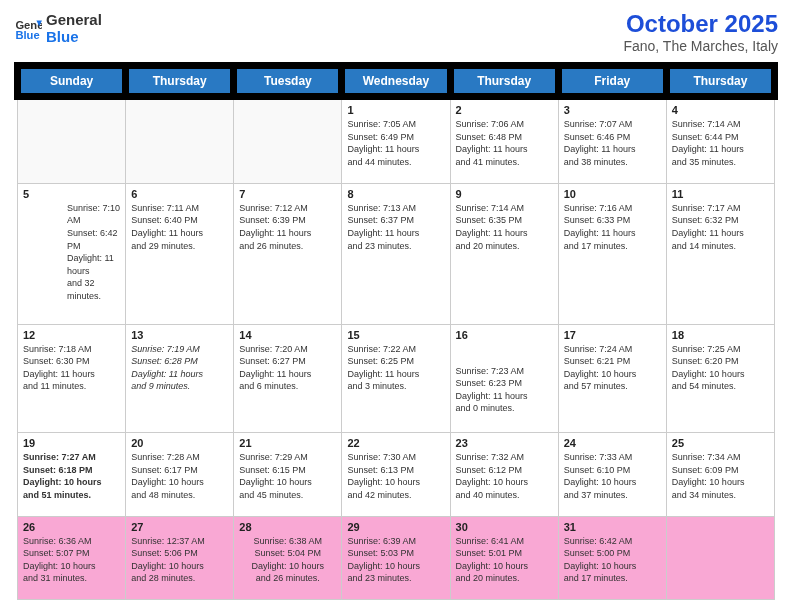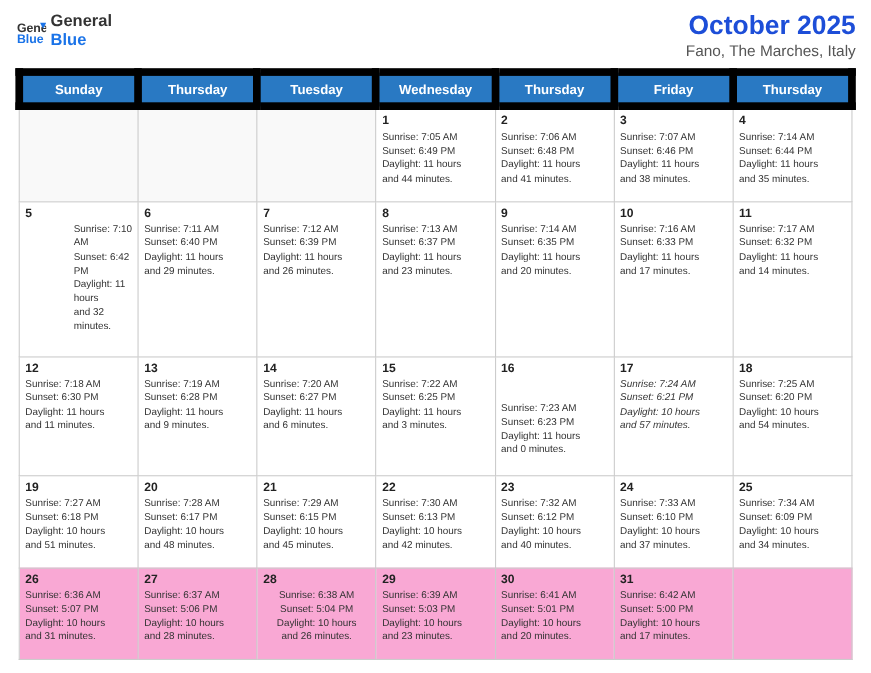--- a/index.html
+++ b/index.html
@@ -213,21 +213,21 @@
         <tr>
           <td>
             <span class="day-num">12</span>
             <div class="day-info" style="white-space: pre-line;">Sunrise: 7:18 AM
 Sunset: 6:30 PM
 Daylight: 11 hours
 and 11 minutes.</div>
           </td>
           <td>
             <span class="day-num">13</span>
-            <div class="day-info" style="white-space: pre-line;">Sunrise: 7:19 AM
+            <div class="day-info" style="white-space: pre-line; font-style: italic;">Sunrise: 7:19 AM
 Sunset: 6:28 PM
 Daylight: 11 hours
 and 9 minutes.</div>
           </td>
           <td>
             <span class="day-num">14</span>
             <div class="day-info" style="white-space: pre-line;">Sunrise: 7:20 AM
 Sunset: 6:27 PM
 Daylight: 11 hours
 and 6 minutes.</div>
@@ -241,37 +241,37 @@
           </td>
           <td>
             <span class="day-num">16</span>
             <div class="day-info" style="white-space: pre-line; margin-top: 24px;">Sunrise: 7:23 AM
 Sunset: 6:23 PM
 Daylight: 11 hours
 and 0 minutes.</div>
           </td>
           <td>
             <span class="day-num">17</span>
-            <div class="day-info" style="white-space: pre-line; font-style: italic;">Sunrise: 7:24 AM
+            <div class="day-info" style="white-space: pre-line;">Sunrise: 7:24 AM
 Sunset: 6:21 PM
 Daylight: 10 hours
 and 57 minutes.</div>
           </td>
           <td>
             <span class="day-num">18</span>
             <div class="day-info" style="white-space: pre-line;">Sunrise: 7:25 AM
 Sunset: 6:20 PM
 Daylight: 10 hours
 and 54 minutes.</div>
           </td>
         </tr>
         <tr>
           <td>
             <span class="day-num">19</span>
-            <div class="day-info" style="white-space: pre-line;">Sunrise: 7:27 AM
+            <div class="day-info" style="white-space: pre-line; font-weight: bold;">Sunrise: 7:27 AM
 Sunset: 6:18 PM
 Daylight: 10 hours
 and 51 minutes.</div>
           </td>
           <td>
             <span class="day-num">20</span>
             <div class="day-info" style="white-space: pre-line;">Sunrise: 7:28 AM
 Sunset: 6:17 PM
 Daylight: 10 hours
 and 48 minutes.</div>
@@ -315,21 +315,21 @@
         <tr>
           <td>
             <span class="day-num">26</span>
             <div class="day-info" style="white-space: pre-line;">Sunrise: 6:36 AM
 Sunset: 5:07 PM
 Daylight: 10 hours
 and 31 minutes.</div>
           </td>
           <td>
             <span class="day-num">27</span>
-            <div class="day-info" style="white-space: pre-line;">Sunrise: 6:37 AM
+            <div class="day-info" style="white-space: pre-line;">Sunrise: 12:37 AM
 Sunset: 5:06 PM
 Daylight: 10 hours
 and 28 minutes.</div>
           </td>
           <td>
             <span class="day-num">28</span>
             <div class="day-info" style="white-space: pre-line; text-align: center;">Sunrise: 6:38 AM
 Sunset: 5:04 PM
 Daylight: 10 hours
 and 26 minutes.</div>

